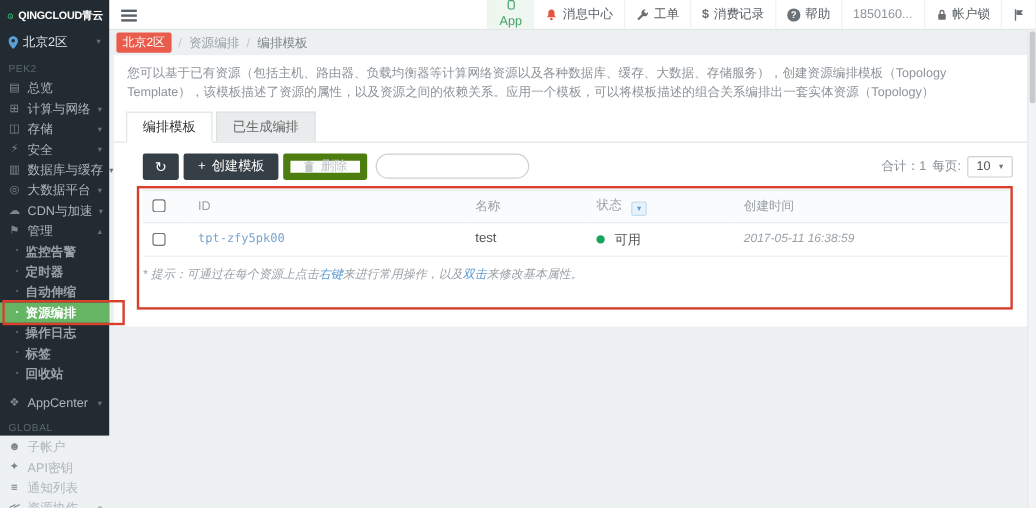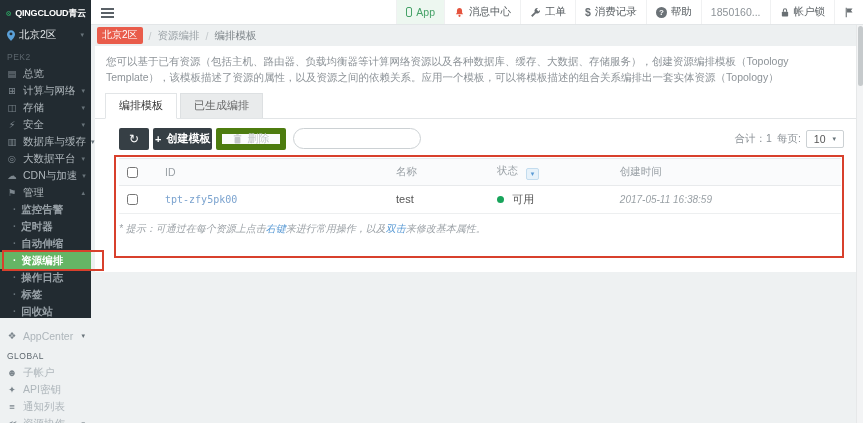--- a/index.html
+++ b/index.html
@@ -5,21 +5,21 @@
   * { box-sizing: border-box; }
   html,body { margin:0; padding:0; }
   body {
     width:863px; height:423px; overflow:hidden; position:relative;
     font-family:"Liberation Sans","DejaVu Sans",sans-serif;
     font-size:11px; background:#eef1f2; color:#555;
   }
 
   
   .sidebar {
-    position:absolute; left:0; top:0; width:91px; height:318px;
+    position:absolute; left:0; top:0; width:91px; height:363px;
     background:#222b31; color:#aab3b9; z-index:5; overflow:visible;
   }
   .logo-row { display:flex; align-items:center; gap:4px; padding:6px 5px 5px 6px; height:25px; }
   .logo-text { color:#fff; font-size:9px; font-weight:bold; white-space:nowrap; letter-spacing:-0.2px; }
   .region-row { display:flex; align-items:center; gap:4px; padding:3px 7px; color:#e2e6e8; font-size:10.5px; cursor:pointer; }
   .region-row .caret { margin-left:auto; }
   .section-label { padding:7px 7px 3px; color:#5c666d; font-size:8.5px; letter-spacing:0.5px; }
   .nav-item {
     display:flex; align-items:center; gap:5px; padding:0 6px; height:17px;
     font-size:10.5px; color:#aeb6bb; cursor:pointer; white-space:nowrap;
@@ -50,21 +50,21 @@
     height:25px; background:#fff; border-bottom:1px solid #e3e6e8;
     display:flex; align-items:center; padding-left:10px;
   }
   .hamburger { display:inline-block; width:13px; height:2px; background:#5a6167;
     box-shadow:0 -4px 0 #5a6167, 0 4px 0 #5a6167; margin-top:1px; cursor:pointer; }
   .topbar-right { margin-left:auto; display:flex; align-items:stretch; height:100%; }
   .tb-item {
     display:flex; align-items:center; gap:4px; padding:0 9px; font-size:10.5px;
     color:#5a6064; border-left:1px solid #f0f1f2; cursor:pointer; white-space:nowrap;
   }
-  .tb-item.app { background:#edf7f0; color:#46a268; }
+  .tb-item.app { background:#edf7f0; color:#46a268;flex-direction:column; }
   .phone-glyph { display:inline-block; width:6px; height:10px; border:1px solid #46a268; border-radius:2px; }
   .help-glyph { display:inline-flex; width:11px; height:11px; border-radius:50%; background:#6b7277;
     color:#fff; font-size:8px; align-items:center; justify-content:center; font-weight:bold; }
   .tb-muted { color:#8d9398; }
 
   .breadcrumb {
     height:21px; background:#edf0f1; display:flex; align-items:center; gap:6px;
     padding-left:6px; font-size:10.5px; color:#9aa1a6;
   }
   .crumb-badge { background:#e95c4b; color:#fff; padding:1px 5px 2px; border-radius:2px; font-size:10px; }
@@ -79,21 +79,21 @@
     padding:4px 13px 5px; font-size:11px; color:#666; background:#e9ebec;
     border:1px solid #dde0e2; border-bottom:none; margin-right:3px; cursor:pointer;
   }
   .tab.active { background:#fff; color:#333; border:1px solid #e2e5e7; border-bottom:1px solid #fff; margin-bottom:-1px; }
 
   .toolbar { display:flex; align-items:center; padding:9px 15px 8px 24px; }
   .btn { height:22px; border-radius:2px; font-size:11px; display:inline-flex; align-items:center; cursor:pointer; }
   .btn-dark { background:#363f45; color:#fff; border:none; }
   .btn-refresh { width:30px; justify-content:center; margin-right:4px; font-size:12px; }
   .refresh-glyph::before { content:"↻"; }
-  .btn-create { padding:0 2px; gap:5px; margin-right:4px;font-weight:bold; }
+  .btn-create { padding:0 12px; gap:5px; margin-right:4px; }
   .plus-glyph::before { content:"+"; }
   .btn-delete { background:#fbfcfc; border:6px solid #4d7c0f; color:#c3c7c9; padding:0 11px; gap:5px; cursor:default; }
   .search-input {
     margin-left:7px; width:128px; height:21px; border:1px solid #ccd1d4; border-radius:11px;
     outline:none; padding:0 10px; font-size:11px; background:#fff;
   }
   .pager { margin-left:auto; display:flex; align-items:center; gap:5px; color:#8b9196; font-size:10.5px; }
   .page-size { border:1px solid #ccd1d4; border-radius:2px; background:#fff; padding:2px 7px;
     color:#555; display:inline-flex; align-items:center; gap:7px; cursor:pointer; }
 

